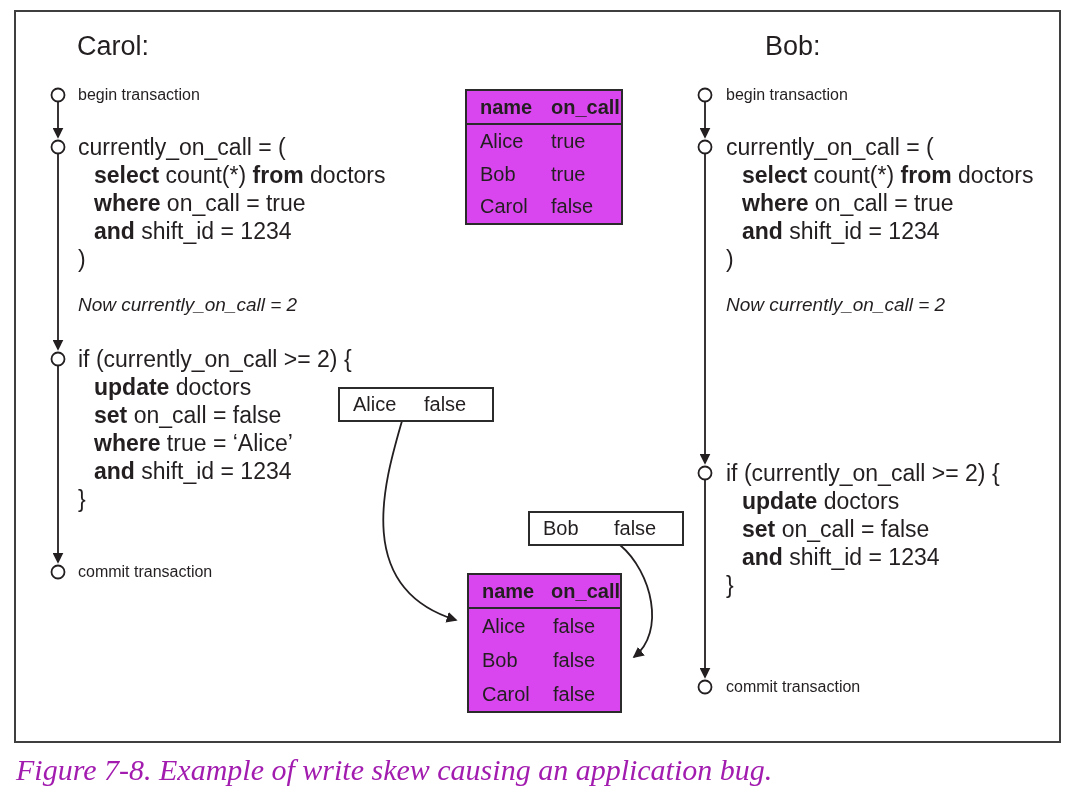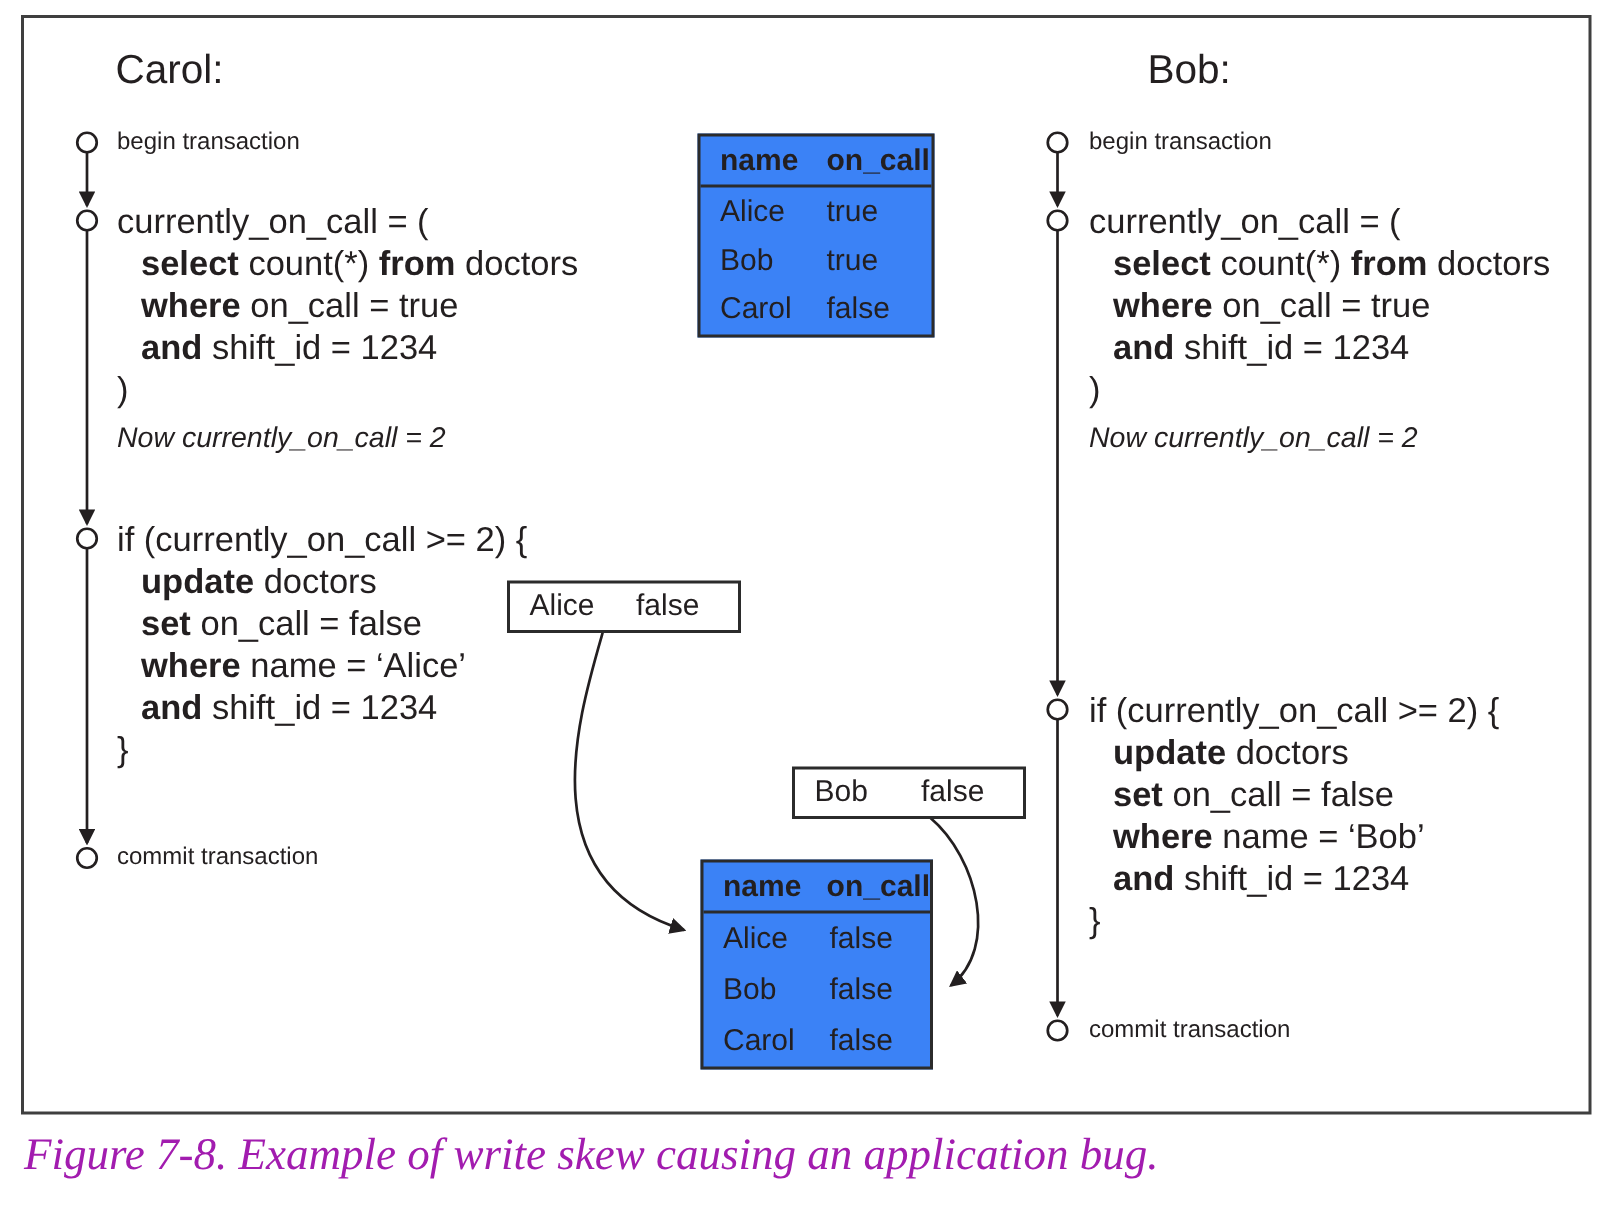--- a/index.html
+++ b/index.html
@@ -11,24 +11,24 @@
     position:absolute; left:14px; top:10px; width:1047px; height:733px;
     border:2px solid #3f3f3f; box-sizing:border-box;
   }
   .overlay { position:absolute; left:0; top:0; width:1080px; height:811px; }
   .lane-title { position:absolute; font-size:27px; line-height:30px; }
   .evt { position:absolute; font-size:16px; line-height:28px; }
   .code { position:absolute; font-size:23px; }
   .code .cl { height:28px; line-height:28px; white-space:pre; }
   .code .ind { padding-left:16px; }
   .kw { font-weight:bold;text-align:center; }
-  .note { font-style:italic; font-size:19px; line-height:24px; margin-top:8px; }
+  .note { font-style:italic; font-size:19px; line-height:24px; margin-top:20px; }
   .db {
     position:absolute; border:2px solid #2b2b2b; box-sizing:border-box;
-    background:#3b82f6; display:flex; flex-direction:column; font-size:20px;
+    background:#d946ef; display:flex; flex-direction:column; font-size:20px;
   }
   .db-h {
     display:flex; align-items:center; height:34px; font-weight:bold;
     border-bottom:2px solid #2b2b2b; box-sizing:border-box;
   }
   .db-r { display:flex; align-items:center; flex:1; }
   .c1 { padding-left:13px; width:71px; box-sizing:content-box; }
   .c2 { }
   .upd {
     position:absolute; border:2px solid #2b2b2b; box-sizing:border-box;
@@ -91,21 +91,21 @@
     <div class="cl ind"><span class="kw">where</span><span> on_call = true</span></div>
     <div class="cl ind"><span class="kw">and</span><span> shift_id = 1234</span></div>
     <div class="cl"><span>)</span></div>
     <div class="note">Now currently_on_call = 2</div>
   </div>
 
   <div class="code" style="left:78px;top:345px">
     <div class="cl"><span>if (currently_on_call &gt;= 2) {</span></div>
     <div class="cl ind"><span class="kw">update</span><span> doctors</span></div>
     <div class="cl ind"><span class="kw">set</span><span> on_call = false</span></div>
-    <div class="cl ind"><span class="kw">where</span><span> name = ‘Alice’</span></div>
+    <div class="cl ind"><span class="kw">where</span><span> true = ‘Alice’</span></div>
     <div class="cl ind"><span class="kw">and</span><span> shift_id = 1234</span></div>
     <div class="cl"><span>}</span></div>
   </div>
 
   <div class="evt" style="left:78px;top:558px">commit transaction</div>
 
   <div class="evt" style="left:726px;top:81px">begin transaction</div>
 
   <div class="code" style="left:726px;top:133px">
     <div class="cl"><span>currently_on_call = (</span></div>
@@ -113,21 +113,20 @@
     <div class="cl ind"><span class="kw">where</span><span> on_call = true</span></div>
     <div class="cl ind"><span class="kw">and</span><span> shift_id = 1234</span></div>
     <div class="cl"><span>)</span></div>
     <div class="note">Now currently_on_call = 2</div>
   </div>
 
   <div class="code" style="left:726px;top:459px">
     <div class="cl"><span>if (currently_on_call &gt;= 2) {</span></div>
     <div class="cl ind"><span class="kw">update</span><span> doctors</span></div>
     <div class="cl ind"><span class="kw">set</span><span> on_call = false</span></div>
-    <div class="cl ind"><span class="kw">where</span><span> name = ‘Bob’</span></div>
     <div class="cl ind"><span class="kw">and</span><span> shift_id = 1234</span></div>
     <div class="cl"><span>}</span></div>
   </div>
 
   <div class="evt" style="left:726px;top:673px">commit transaction</div>
 
   <div class="db" style="left:465px;top:89px;width:158px;height:136px">
     <div class="db-h">
       <span class="c1">name</span>
       <span class="c2">on_call</span>

